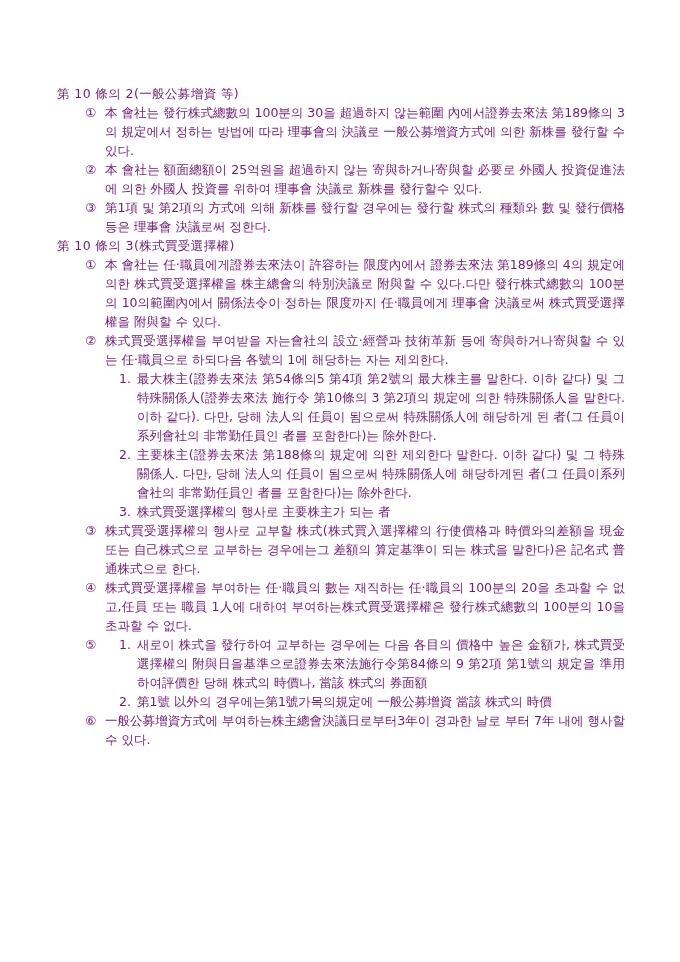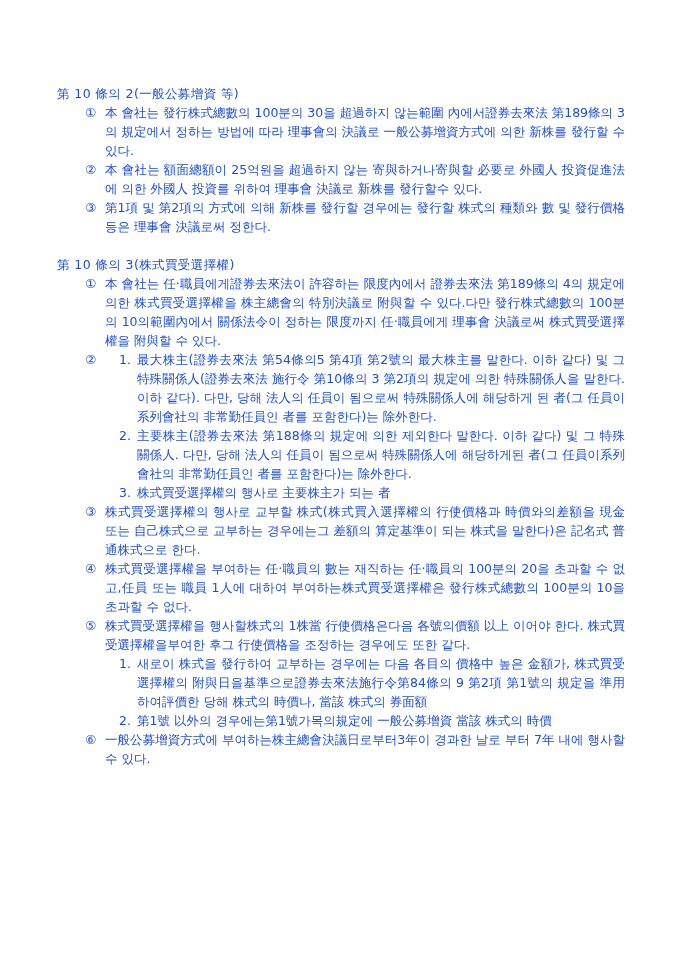--- a/index.html
+++ b/index.html
@@ -7,31 +7,31 @@
     padding: 0;
     background: #f2f2f2;
   }
   .sheet {
     width: 680px;
     height: 962px;
     background: #ffffff;
     box-sizing: border-box;
     overflow: hidden;
     font-family: "DejaVu Sans", sans-serif;
-    color: #1d4ed8;
+    color: #701a75;
   }
   .page-inner {
     box-sizing: border-box;
     padding: 84px 55px 0 57px;
     font-size: 12.5px;
     line-height: 19px;
     font-weight: 500;
   }
   .section { margin: 0; }
-  .section + .section { margin-top: 19px; }
+  .section + .section { }
   .article-heading {
     white-space: nowrap;
     letter-spacing: 0.4px;
   }
   .items {
     margin-left: 28px;
   }
   .clause {
     display: flex;
     align-items: flex-start;
@@ -104,20 +104,21 @@
         <div class="clause">
           <span class="clause-marker">①</span>
           <div class="clause-body">
             <div class="clause-text">本 會社는 任·職員에게證券去來法이 許容하는 限度內에서 證券去來法 第189條의 4의 規定에 의한 株式買受選擇權을 株主總會의 特別決議로 附與할 수 있다.다만 發行株式總數의 100분의 10의範圍內에서 關係法令이 정하는 限度까지 任·職員에게 理事會 決議로써 株式買受選擇權을 附與할 수 있다.</div>
           </div>
         </div>
 
         <div class="clause">
           <span class="clause-marker">②</span>
           <div class="clause-body">
+            <div class="clause-text">株式買受選擇權을 부여받을 자는會社의 設立·經營과 技術革新 등에 寄與하거나寄與할 수 있는 任·職員으로 하되다음 各號의 1에 해당하는 자는 제외한다.</div>
             <div class="subclauses">
               <div class="subclause">
                 <span class="subclause-marker">1.</span>
                 <div class="subclause-text">最大株主(證券去來法 第54條의5 第4項 第2號의 最大株主를 말한다. 이하 같다) 및 그 特殊關係人(證券去來法 施行令 第10條의 3 第2項의 規定에 의한 特殊關係人을 말한다. 이하 같다). 다만, 당해 法人의 任員이 됨으로써 特殊關係人에 해당하게 된 者(그 任員이系列會社의 非常勤任員인 者를 포함한다)는 除外한다.</div>
               </div>
               <div class="subclause">
                 <span class="subclause-marker">2.</span>
                 <div class="subclause-text">主要株主(證券去來法 第188條의 規定에 의한 제외한다 말한다. 이하 같다) 및 그 特殊關係人. 다만, 당해 法人의 任員이 됨으로써 特殊關係人에 해당하게된 者(그 任員이系列會社의 非常勤任員인 者를 포함한다)는 除外한다.</div>
               </div>
               <div class="subclause">
@@ -138,21 +139,20 @@
         <div class="clause">
           <span class="clause-marker">④</span>
           <div class="clause-body">
             <div class="clause-text">株式買受選擇權을 부여하는 任·職員의 數는 재직하는 任·職員의 100분의 20을 초과할 수 없고,任員 또는 職員 1人에 대하여 부여하는株式買受選擇權은 發行株式總數의 100분의 10을 초과할 수 없다.</div>
           </div>
         </div>
 
         <div class="clause">
           <span class="clause-marker">⑤</span>
           <div class="clause-body">
-            <div class="clause-text">株式買受選擇權을 행사할株式의 1株當 行使價格은다음 各號의價額 以上 이어야 한다. 株式買受選擇權을부여한 후그 行使價格을 조정하는 경우에도 또한 같다.</div>
             <div class="subclauses">
               <div class="subclause">
                 <span class="subclause-marker">1.</span>
                 <div class="subclause-text">새로이 株式을 發行하여 교부하는 경우에는 다음 各目의 價格中 높은 金額가, 株式買受選擇權의 附與日을基準으로證券去來法施行令第84條의 9 第2項 第1號의 規定을 準用하여評價한 당해 株式의 時價나, 當該 株式의 券面額</div>
               </div>
               <div class="subclause">
                 <span class="subclause-marker">2.</span>
                 <div class="subclause-text">第1號 以外의 경우에는第1號가목의規定에 一般公募增資 當該 株式의 時價</div>
               </div>
             </div>

